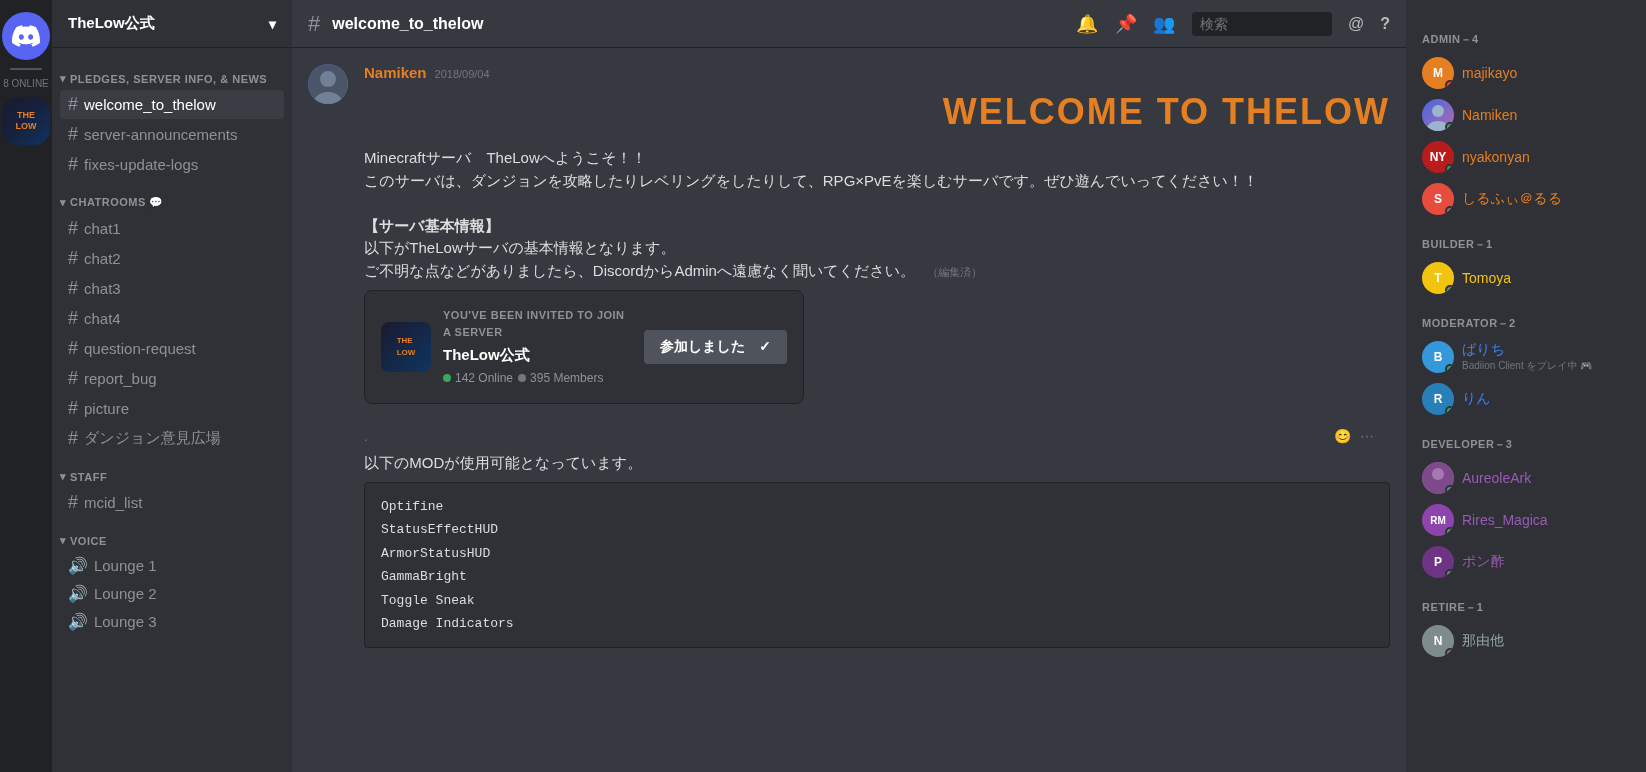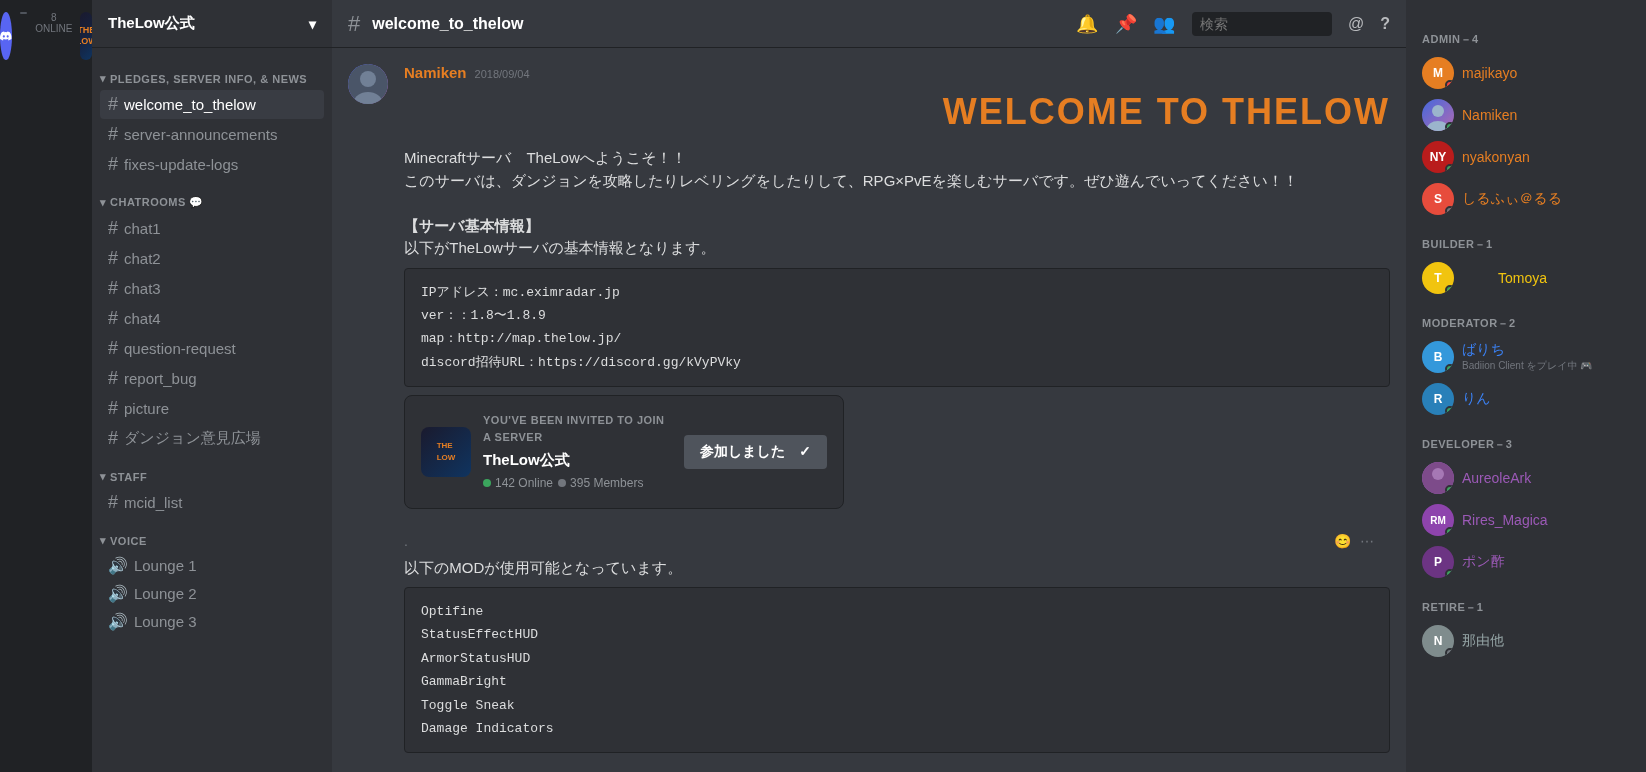--- a/index.html
+++ b/index.html
@@ -9,24 +9,25 @@
       color: #dcddde;
       display: flex;
       height: 772px;
       width: 1646px;
       overflow: hidden;
       font-size: 14px;
     }
 
     
     .server-sidebar {
-      width: 92px;
+      width: 52px;
       background: #202225;
       display: flex;
-      flex-direction: row;
+      flex-direction: column;
+      align-items: center;
       padding: 12px 0;
       gap: 8px;
       flex-shrink: 0;
     }
     .server-icon {
       width: 48px;
       height: 48px;
       border-radius: 50%;
       background: #36393f;
       display: flex;
@@ -376,21 +377,21 @@
     }
     .status-online { background: #3ba55d; }
     .status-dnd { background: #ed4245; }
     .status-offline { background: #72767d; }
     .member-name {
       font-size: 14px;
       color: #dcddde;
       font-weight: 500;
     }
     .member-name.admin { color: #e67e22; }
-    .member-name.builder { color: #f1c40f; margin-left: 36px; }
+    .member-name.builder { color: #f1c40f; }
     .member-name.moderator { color: #3b82f6; }
     .member-name.developer { color: #9b59b6; }
     .member-name.retire { color: #95a5a6; }
     .playing-badge {
       font-size: 10px;
       color: #72767d;
       display: flex;
       align-items: center;
       gap: 2px;
     }
@@ -544,25 +545,23 @@
           <span class="message-author">Namiken</span>
           <span class="message-timestamp">2018/09/04</span>
         </div>
         <div class="message-text">
           <div class="welcome-title">WELCOME TO THELOW</div>
           <div>Minecraftサーバ　TheLowへようこそ！！</div>
           <div>このサーバは、ダンジョンを攻略したりレベリングをしたりして、RPG×PvEを楽しむサーバです。ぜひ遊んでいってください！！</div>
           <br>
           <div><strong>【サーバ基本情報】</strong></div>
           <div>以下がTheLowサーバの基本情報となります。</div>
-          <div class="code-block">
-            <div>IPアドレス：mc.eximradar.jp</div>
-            <div>ver：：1.8〜1.8.9</div>
-            <div>map：http://map.thelow.jp/</div>
-            <div>discord招待URL：https://discord.gg/kVyPVky</div>
+          <div>
+            <span>ご不明な点などがありましたら、DiscordからAdminへ遠慮なく聞いてください。</span>
+            <span class="edit-tag">（編集済）</span>
           </div>
           
           <div class="invite-card">
             <div class="invite-card-icon" style="background: linear-gradient(135deg, #1a1a2e 0%, #0f3460 100%);">
               <span style="color:#e67e22; font-size:8px; font-weight:900;">THE<br>LOW</span>
             </div>
             <div class="invite-card-info">
               <div class="invite-card-title">YOU'VE BEEN INVITED TO JOIN A SERVER</div>
               <div class="invite-card-name">TheLow公式</div>
               <div class="invite-card-stats">

